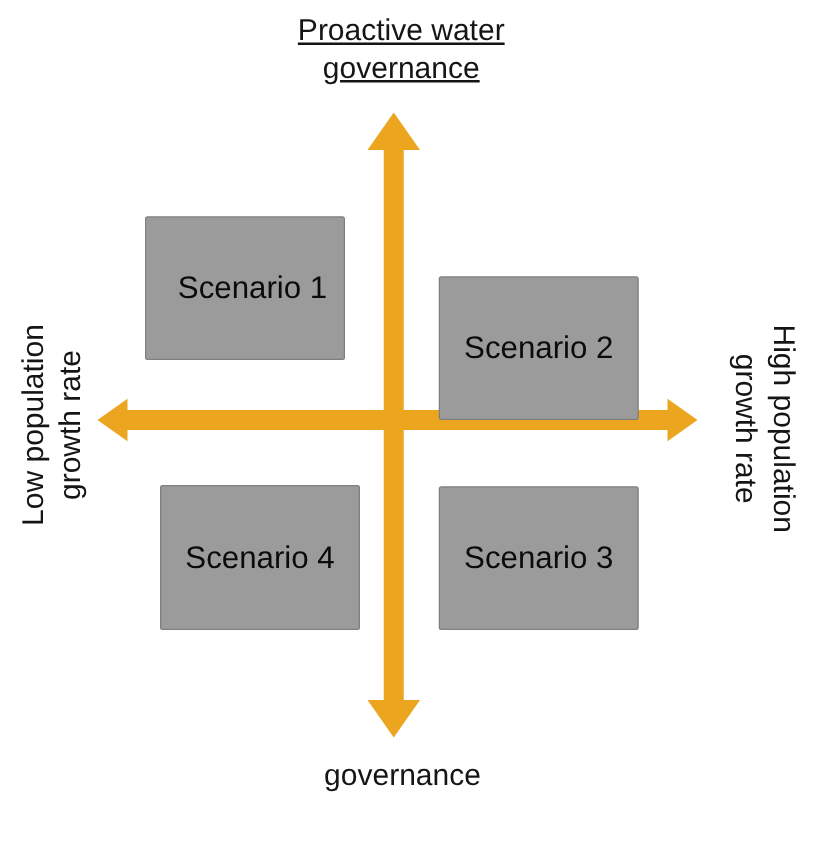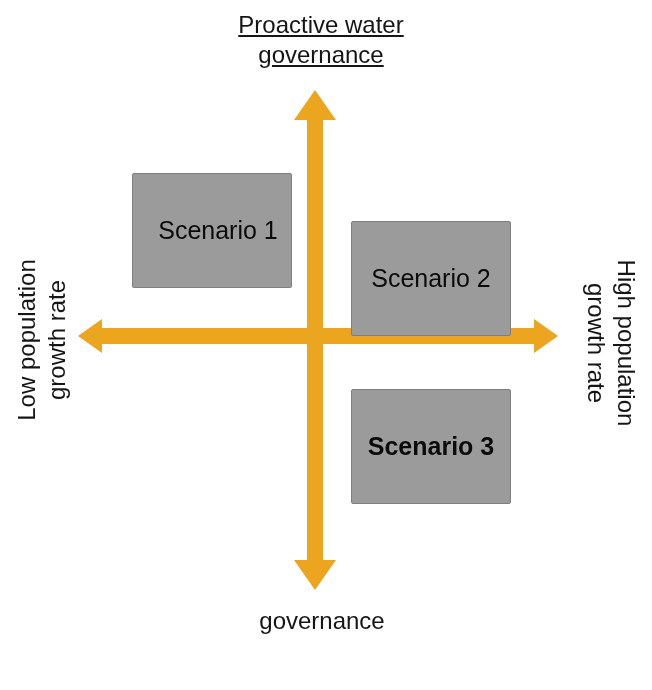--- a/index.html
+++ b/index.html
@@ -75,24 +75,24 @@
     height: 115px;
     background: var(--box-fill);
     border: 1px solid var(--box-border);
     border-radius: 2px;
     display: flex;
     align-items: center;
     justify-content: center;
     font-size: 25px;
     color: #0b0b0b;
   }
-  .quad-top-left     { left: 132px; top: 173px; padding-left: 12px; }
+  .quad-top-left     { left: 116px; top: 173px; padding-left: 12px; }
   .quad-top-right    { left: 351px; top: 173px; margin-top: 48px; }
   .quad-bottom-left  { left: 128px; top: 388px; height: 116px; }
-  .quad-bottom-right { left: 351px; top: 389px; font-weight: bold; }
+  .quad-bottom-right { left: 351px; top: 389px; }
 </style>
 </head>
 <body>
 
 <div class="canvas">
 
   <div class="axis-label axis-top">
     <span>Proactive water</span>
     <span>governance</span>
   </div>
@@ -121,14 +121,17 @@
 
   <div class="quad-box quad-top-left">
     <span>Scenario 1</span>
   </div>
   <div class="quad-box quad-top-right">
     <span>Scenario 2</span>
   </div>
   <div class="quad-box quad-bottom-right">
     <span>Scenario 3</span>
   </div>
+  <div class="quad-box quad-bottom-left">
+    <span>Scenario 4</span>
+  </div>
 
 </div>
 
 </body></html>

